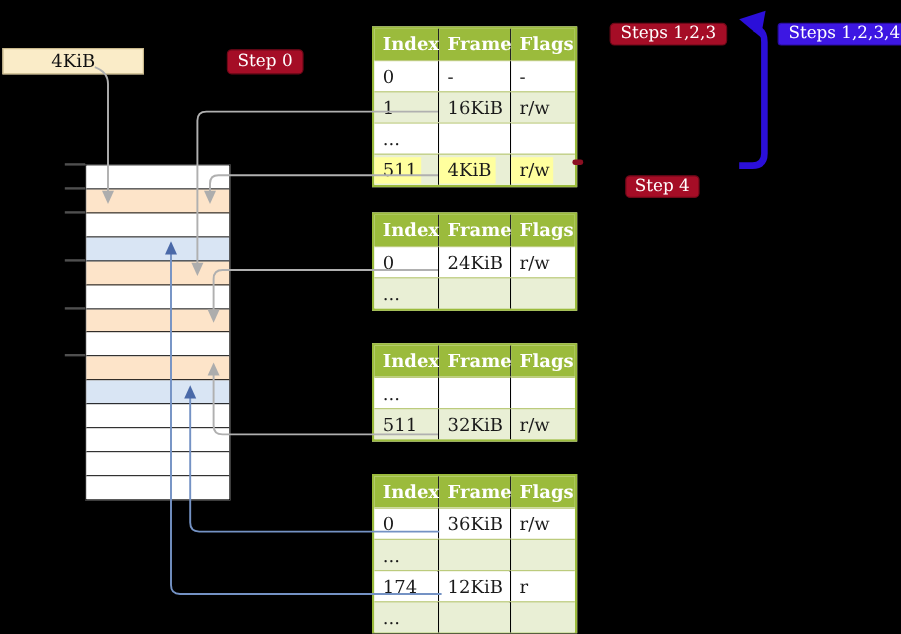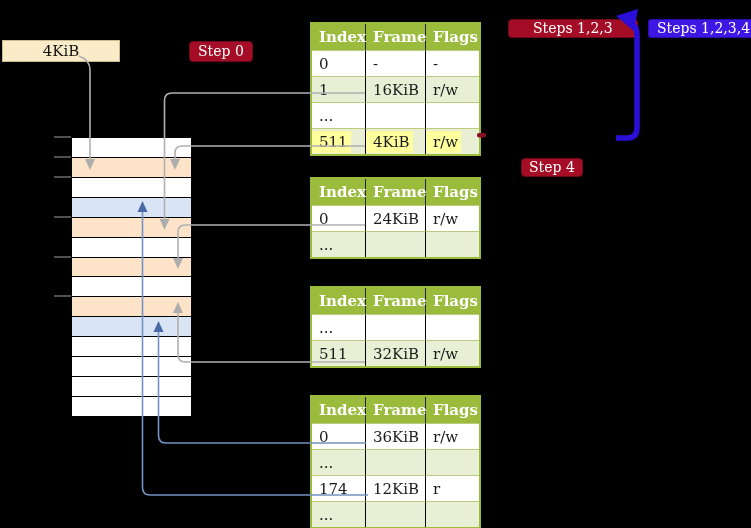--- a/index.html
+++ b/index.html
@@ -36,23 +36,23 @@
   #overlay{position:absolute;left:0;top:0;width:751px;height:528px;pointer-events:none;z-index:5;}
 </style>
 </head>
 <body>
 
 <div id="canvas">
 
   <div id="label-4kib">4KiB</div>
 
   <div class="badge badge-red" style="left:189px;top:41px;">Step 0</div>
-  <div class="badge badge-red" style="left:508px;top:19px;padding:0 24px;">Steps 1,2,3</div>
+  <div class="badge badge-red" style="left:508px;top:19px;padding:0 8px;">Steps 1,2,3</div>
   <div class="badge badge-blue" style="left:648px;top:19px;padding:0 8px;">Steps 1,2,3,4</div>
-  <div class="badge badge-red" style="left:521px;top:158px;padding:0 7px;">Step 4</div>
+  <div class="badge badge-red" style="left:521px;top:146px;padding:0 7px;">Step 4</div>
 
   <div id="memcol">
     <div class="mrow white"></div>
     <div class="mrow peach"></div>
     <div class="mrow white"></div>
     <div class="mrow blue"></div>
     <div class="mrow peach"></div>
     <div class="mrow white"></div>
     <div class="mrow peach"></div>
     <div class="mrow white"></div>

